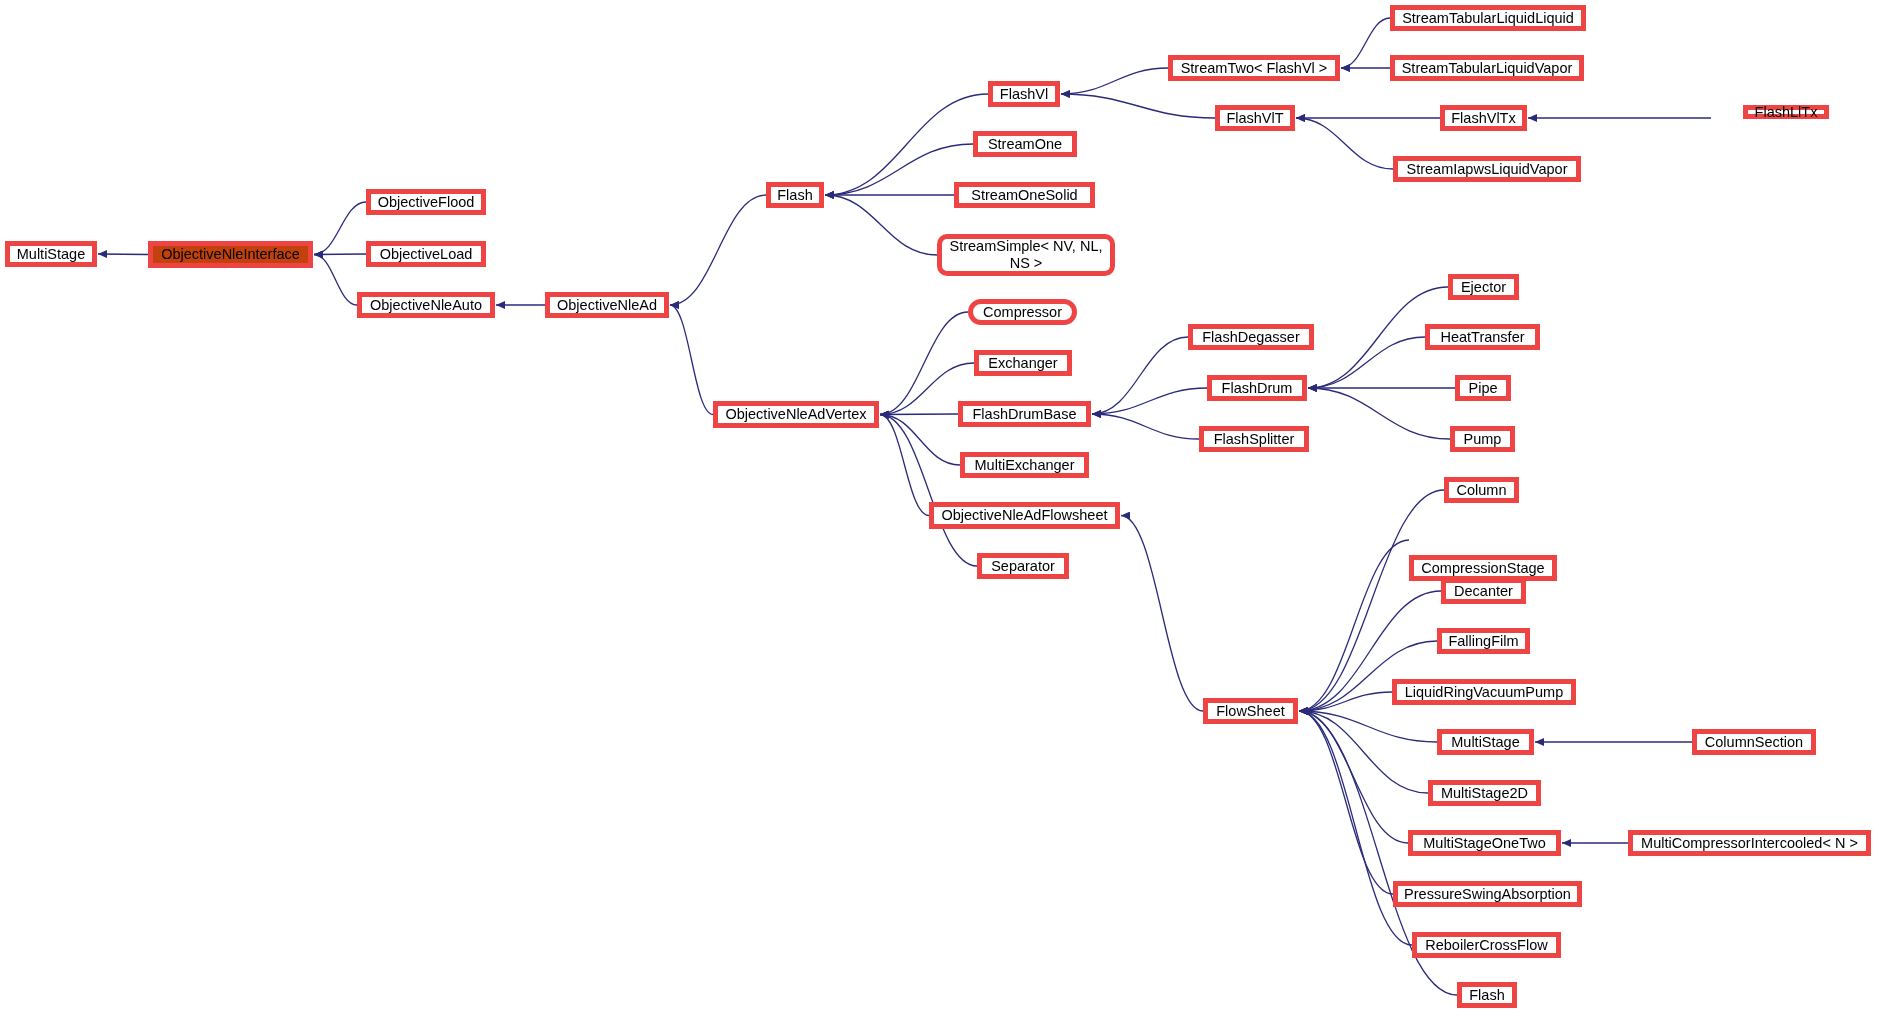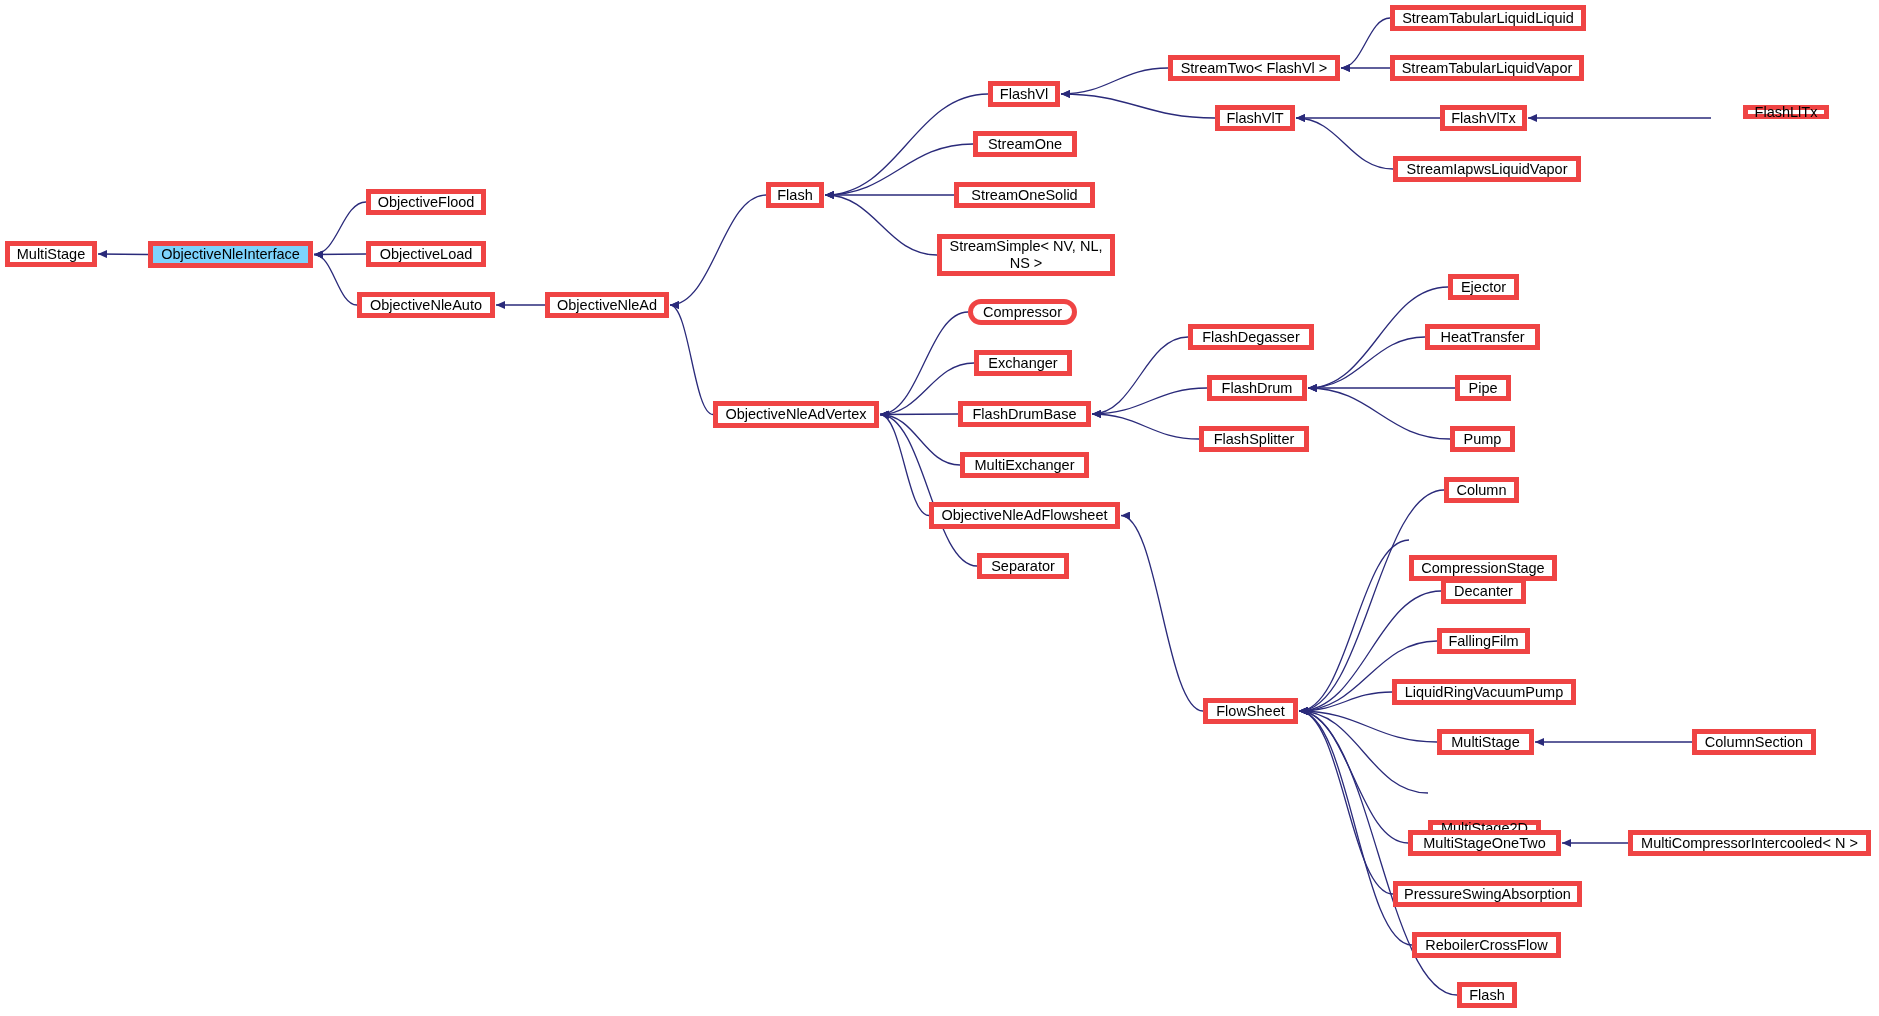--- a/index.html
+++ b/index.html
@@ -32,21 +32,21 @@
     font-size: 14.5px;
     line-height: 1.15;
     display: flex;
     align-items: center;
     justify-content: center;
     text-align: center;
     white-space: pre-line;
     padding: 0 4px;
   }
   .node.highlight {
-    background: #7dd3fc;
+    background: #c2410c;
   }
 </style>
 </head>
 <body>
 
 <div id="canvas">
   <svg class="edges" viewBox="0 0 1879 1016">
     <defs>
       <marker id="arrow" markerWidth="10" markerHeight="8" refX="9" refY="4" orient="auto" markerUnits="userSpaceOnUse">
         <path d="M0,0 L9,4 L0,8 z" fill="#2a2a7a"></path>
@@ -104,21 +104,21 @@
       <div class="node" style="left: 5px; top: 241px; width: 92px; height: 26px;"><span>MultiStage</span></div>
       <div class="node highlight" style="left: 148px; top: 241px; width: 165px; height: 27px;"><span>ObjectiveNleInterface</span></div>
       <div class="node" style="left: 366px; top: 189px; width: 120px; height: 26px;"><span>ObjectiveFlood</span></div>
       <div class="node" style="left: 366px; top: 241px; width: 120px; height: 26px;"><span>ObjectiveLoad</span></div>
       <div class="node" style="left: 357px; top: 292px; width: 138px; height: 26px;"><span>ObjectiveNleAuto</span></div>
       <div class="node" style="left: 545px; top: 292px; width: 124px; height: 26px;"><span>ObjectiveNleAd</span></div>
       <div class="node" style="left: 766px; top: 182px; width: 58px; height: 26px;"><span>Flash</span></div>
       <div class="node" style="left: 988px; top: 81px; width: 72px; height: 26px;"><span>FlashVl</span></div>
       <div class="node" style="left: 973px; top: 131px; width: 104px; height: 26px;"><span>StreamOne</span></div>
       <div class="node" style="left: 954px; top: 182px; width: 141px; height: 26px;"><span>StreamOneSolid</span></div>
-      <div class="node" style="left: 937px; top: 234px; width: 178px; height: 42px;"><span>StreamSimple&lt; NV, NL,
+      <div class="node" style="left: 937px; top: 234px; width: 178px; height: 42px; border-radius: 10px;"><span>StreamSimple&lt; NV, NL,
 NS &gt;</span></div>
       <div class="node" style="left: 1168px; top: 55px; width: 172px; height: 26px;"><span>StreamTwo&lt; FlashVl &gt;</span></div>
       <div class="node" style="left: 1215px; top: 105px; width: 80px; height: 26px;"><span>FlashVlT</span></div>
       <div class="node" style="left: 1390px; top: 5px; width: 196px; height: 26px;"><span>StreamTabularLiquidLiquid</span></div>
       <div class="node" style="left: 1390px; top: 55px; width: 194px; height: 26px;"><span>StreamTabularLiquidVapor</span></div>
       <div class="node" style="left: 1440px; top: 105px; width: 87px; height: 26px;"><span>FlashVlTx</span></div>
       <div class="node" style="left: 1393px; top: 156px; width: 188px; height: 26px;"><span>StreamIapwsLiquidVapor</span></div>
       <div class="node" style="left: 1711px; top: 105px; width: 86px; height: 14px; margin-left: 32px;"><span>FlashLlTx</span></div>
       <div class="node" style="left: 713px; top: 401px; width: 166px; height: 27px;"><span>ObjectiveNleAdVertex</span></div>
       <div class="node" style="left: 968px; top: 299px; width: 109px; height: 26px; border-radius: 13px;"><span>Compressor</span></div>
@@ -134,21 +134,21 @@
       <div class="node" style="left: 1425px; top: 324px; width: 115px; height: 26px;"><span>HeatTransfer</span></div>
       <div class="node" style="left: 1455px; top: 375px; width: 56px; height: 26px;"><span>Pipe</span></div>
       <div class="node" style="left: 1450px; top: 426px; width: 65px; height: 26px;"><span>Pump</span></div>
       <div class="node" style="left: 1203px; top: 698px; width: 95px; height: 26px;"><span>FlowSheet</span></div>
       <div class="node" style="left: 1444px; top: 477px; width: 75px; height: 26px;"><span>Column</span></div>
       <div class="node" style="left: 1409px; top: 527px; width: 148px; height: 26px; margin-top: 28px;"><span>CompressionStage</span></div>
       <div class="node" style="left: 1441px; top: 578px; width: 85px; height: 26px;"><span>Decanter</span></div>
       <div class="node" style="left: 1437px; top: 628px; width: 93px; height: 26px;"><span>FallingFilm</span></div>
       <div class="node" style="left: 1392px; top: 679px; width: 184px; height: 26px;"><span>LiquidRingVacuumPump</span></div>
       <div class="node" style="left: 1437px; top: 729px; width: 97px; height: 26px;"><span>MultiStage</span></div>
-      <div class="node" style="left: 1428px; top: 820px; width: 113px; height: 16px;"><span>MultiStage2D</span></div>
+      <div class="node" style="left: 1428px; top: 780px; width: 113px; height: 26px;"><span>MultiStage2D</span></div>
       <div class="node" style="left: 1408px; top: 830px; width: 153px; height: 26px;"><span>MultiStageOneTwo</span></div>
       <div class="node" style="left: 1393px; top: 881px; width: 189px; height: 26px;"><span>PressureSwingAbsorption</span></div>
       <div class="node" style="left: 1412px; top: 932px; width: 149px; height: 26px;"><span>ReboilerCrossFlow</span></div>
       <div class="node" style="left: 1457px; top: 982px; width: 60px; height: 26px;"><span>Flash</span></div>
       <div class="node" style="left: 1692px; top: 729px; width: 124px; height: 26px;"><span>ColumnSection</span></div>
       <div class="node" style="left: 1628px; top: 830px; width: 243px; height: 26px;"><span>MultiCompressorIntercooled&lt; N &gt;</span></div>
     </div>
 </div>
 
 </body></html>

